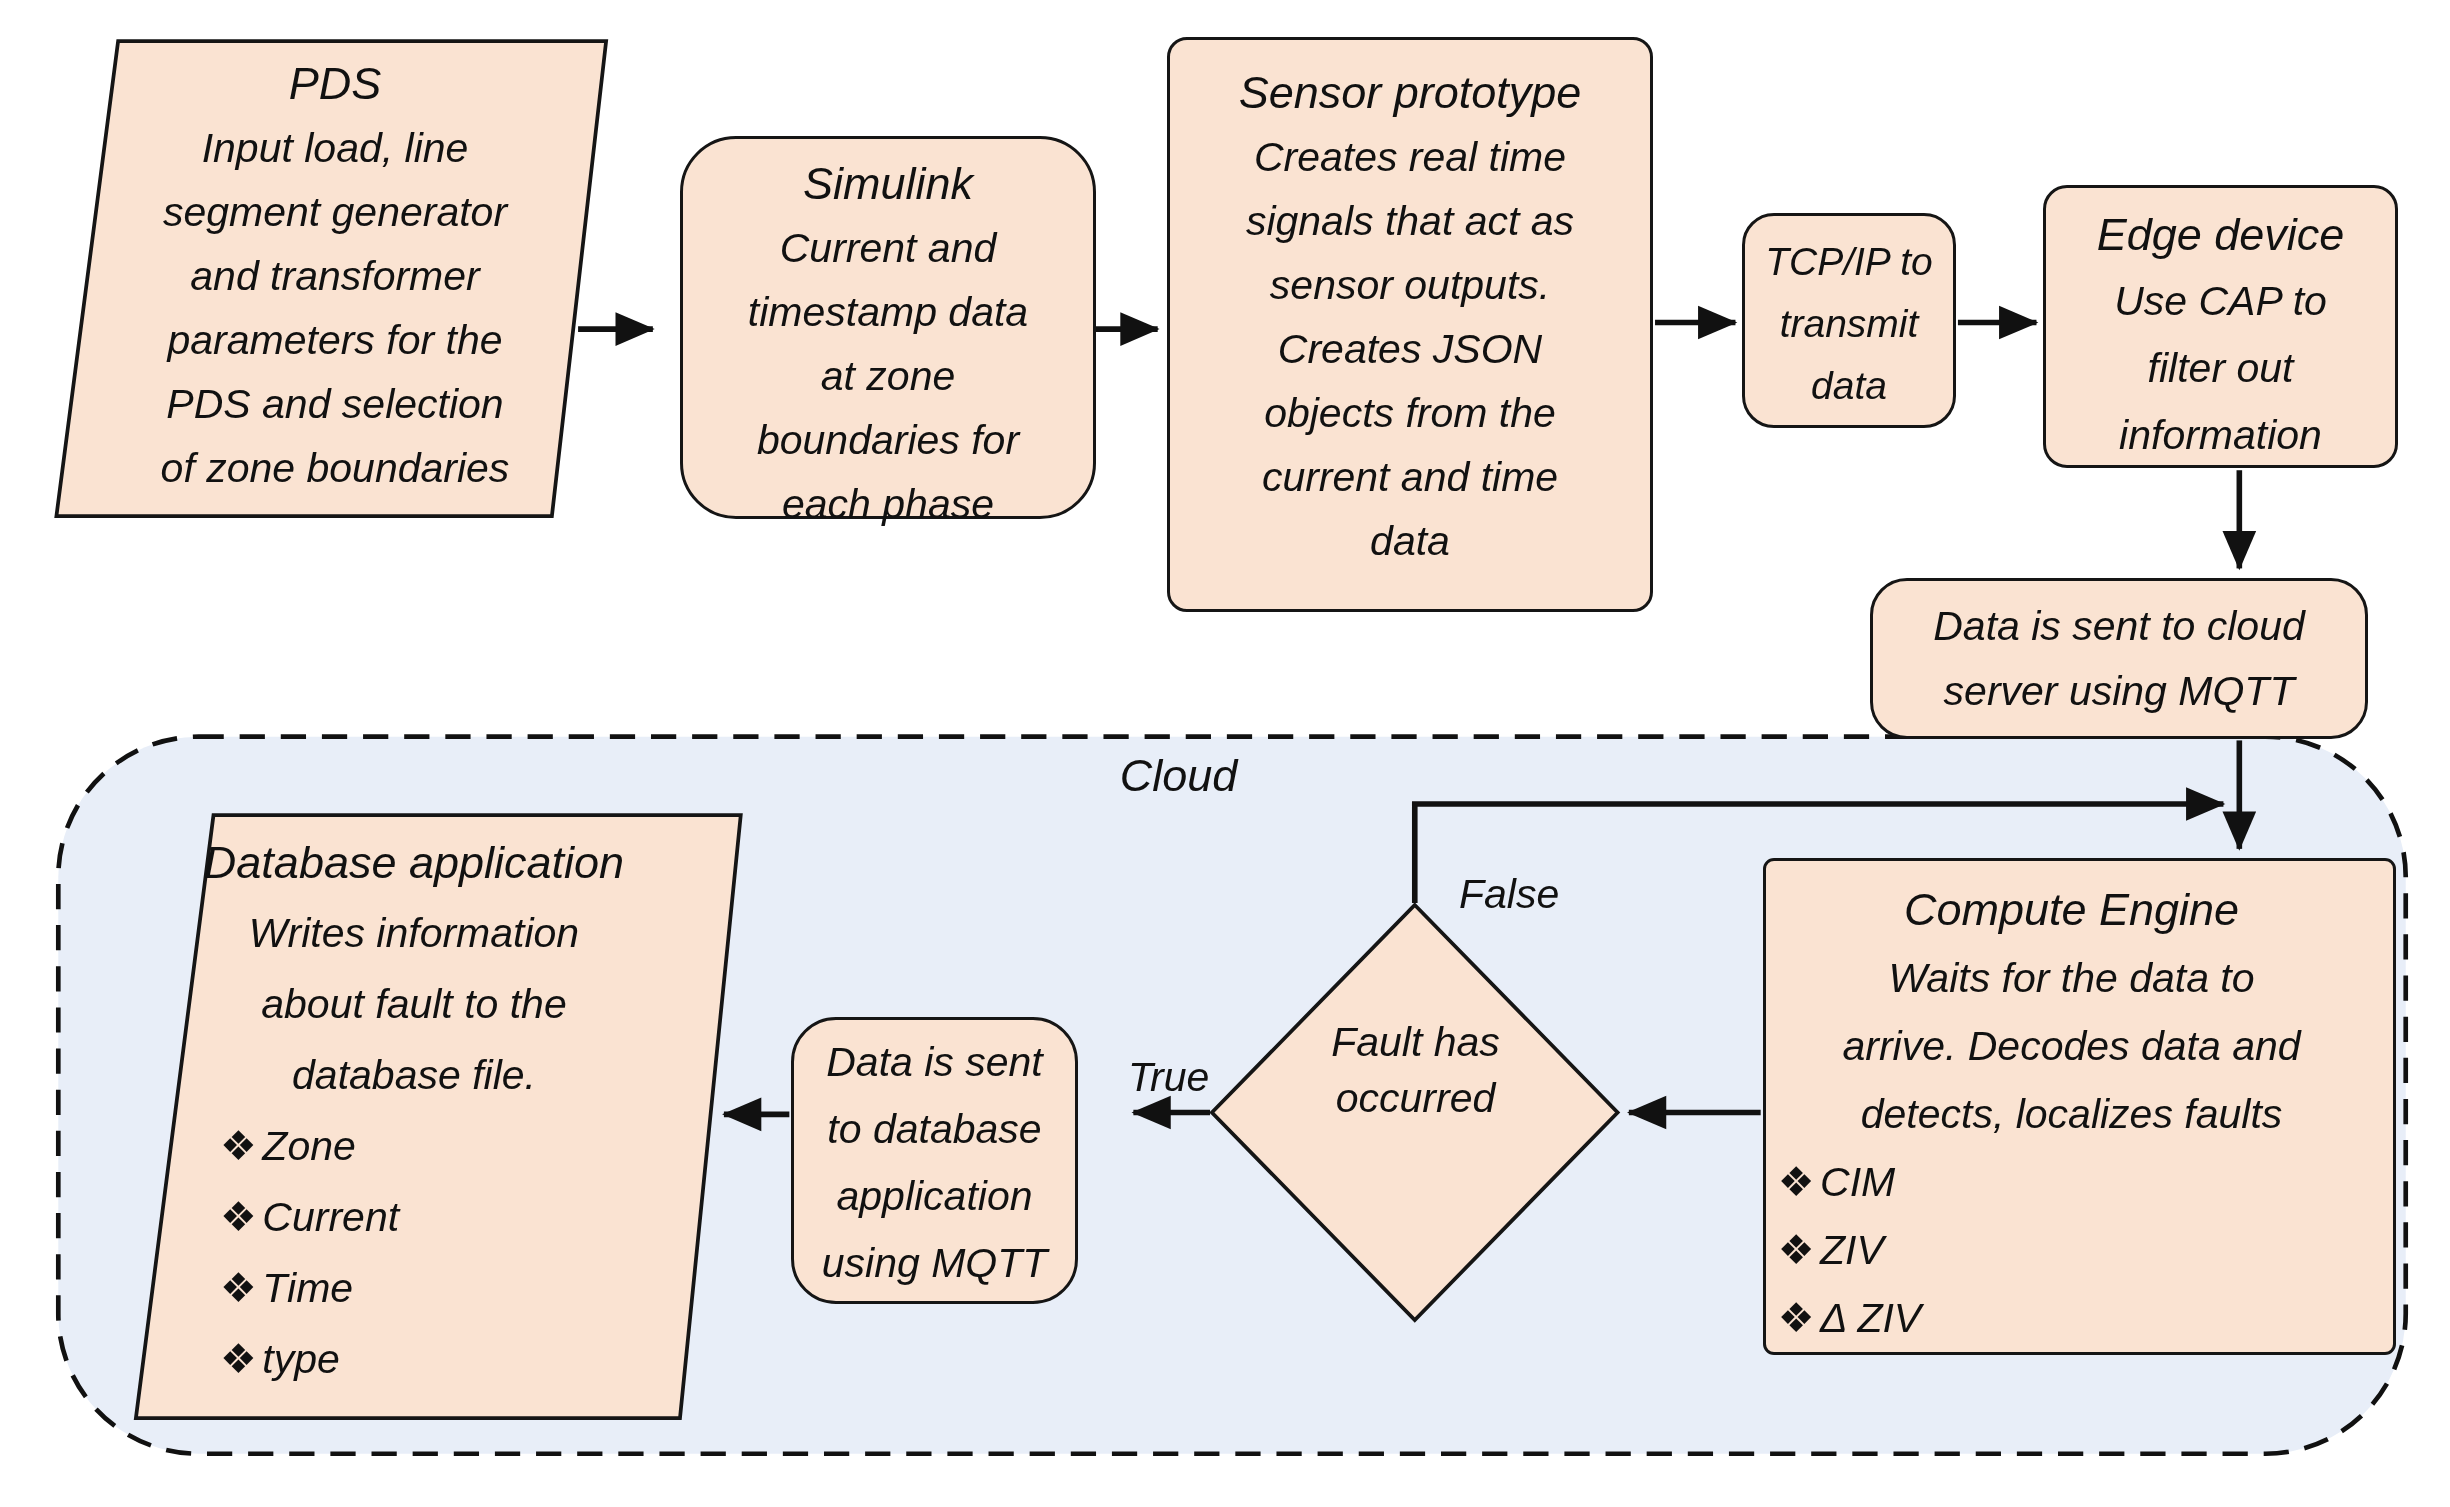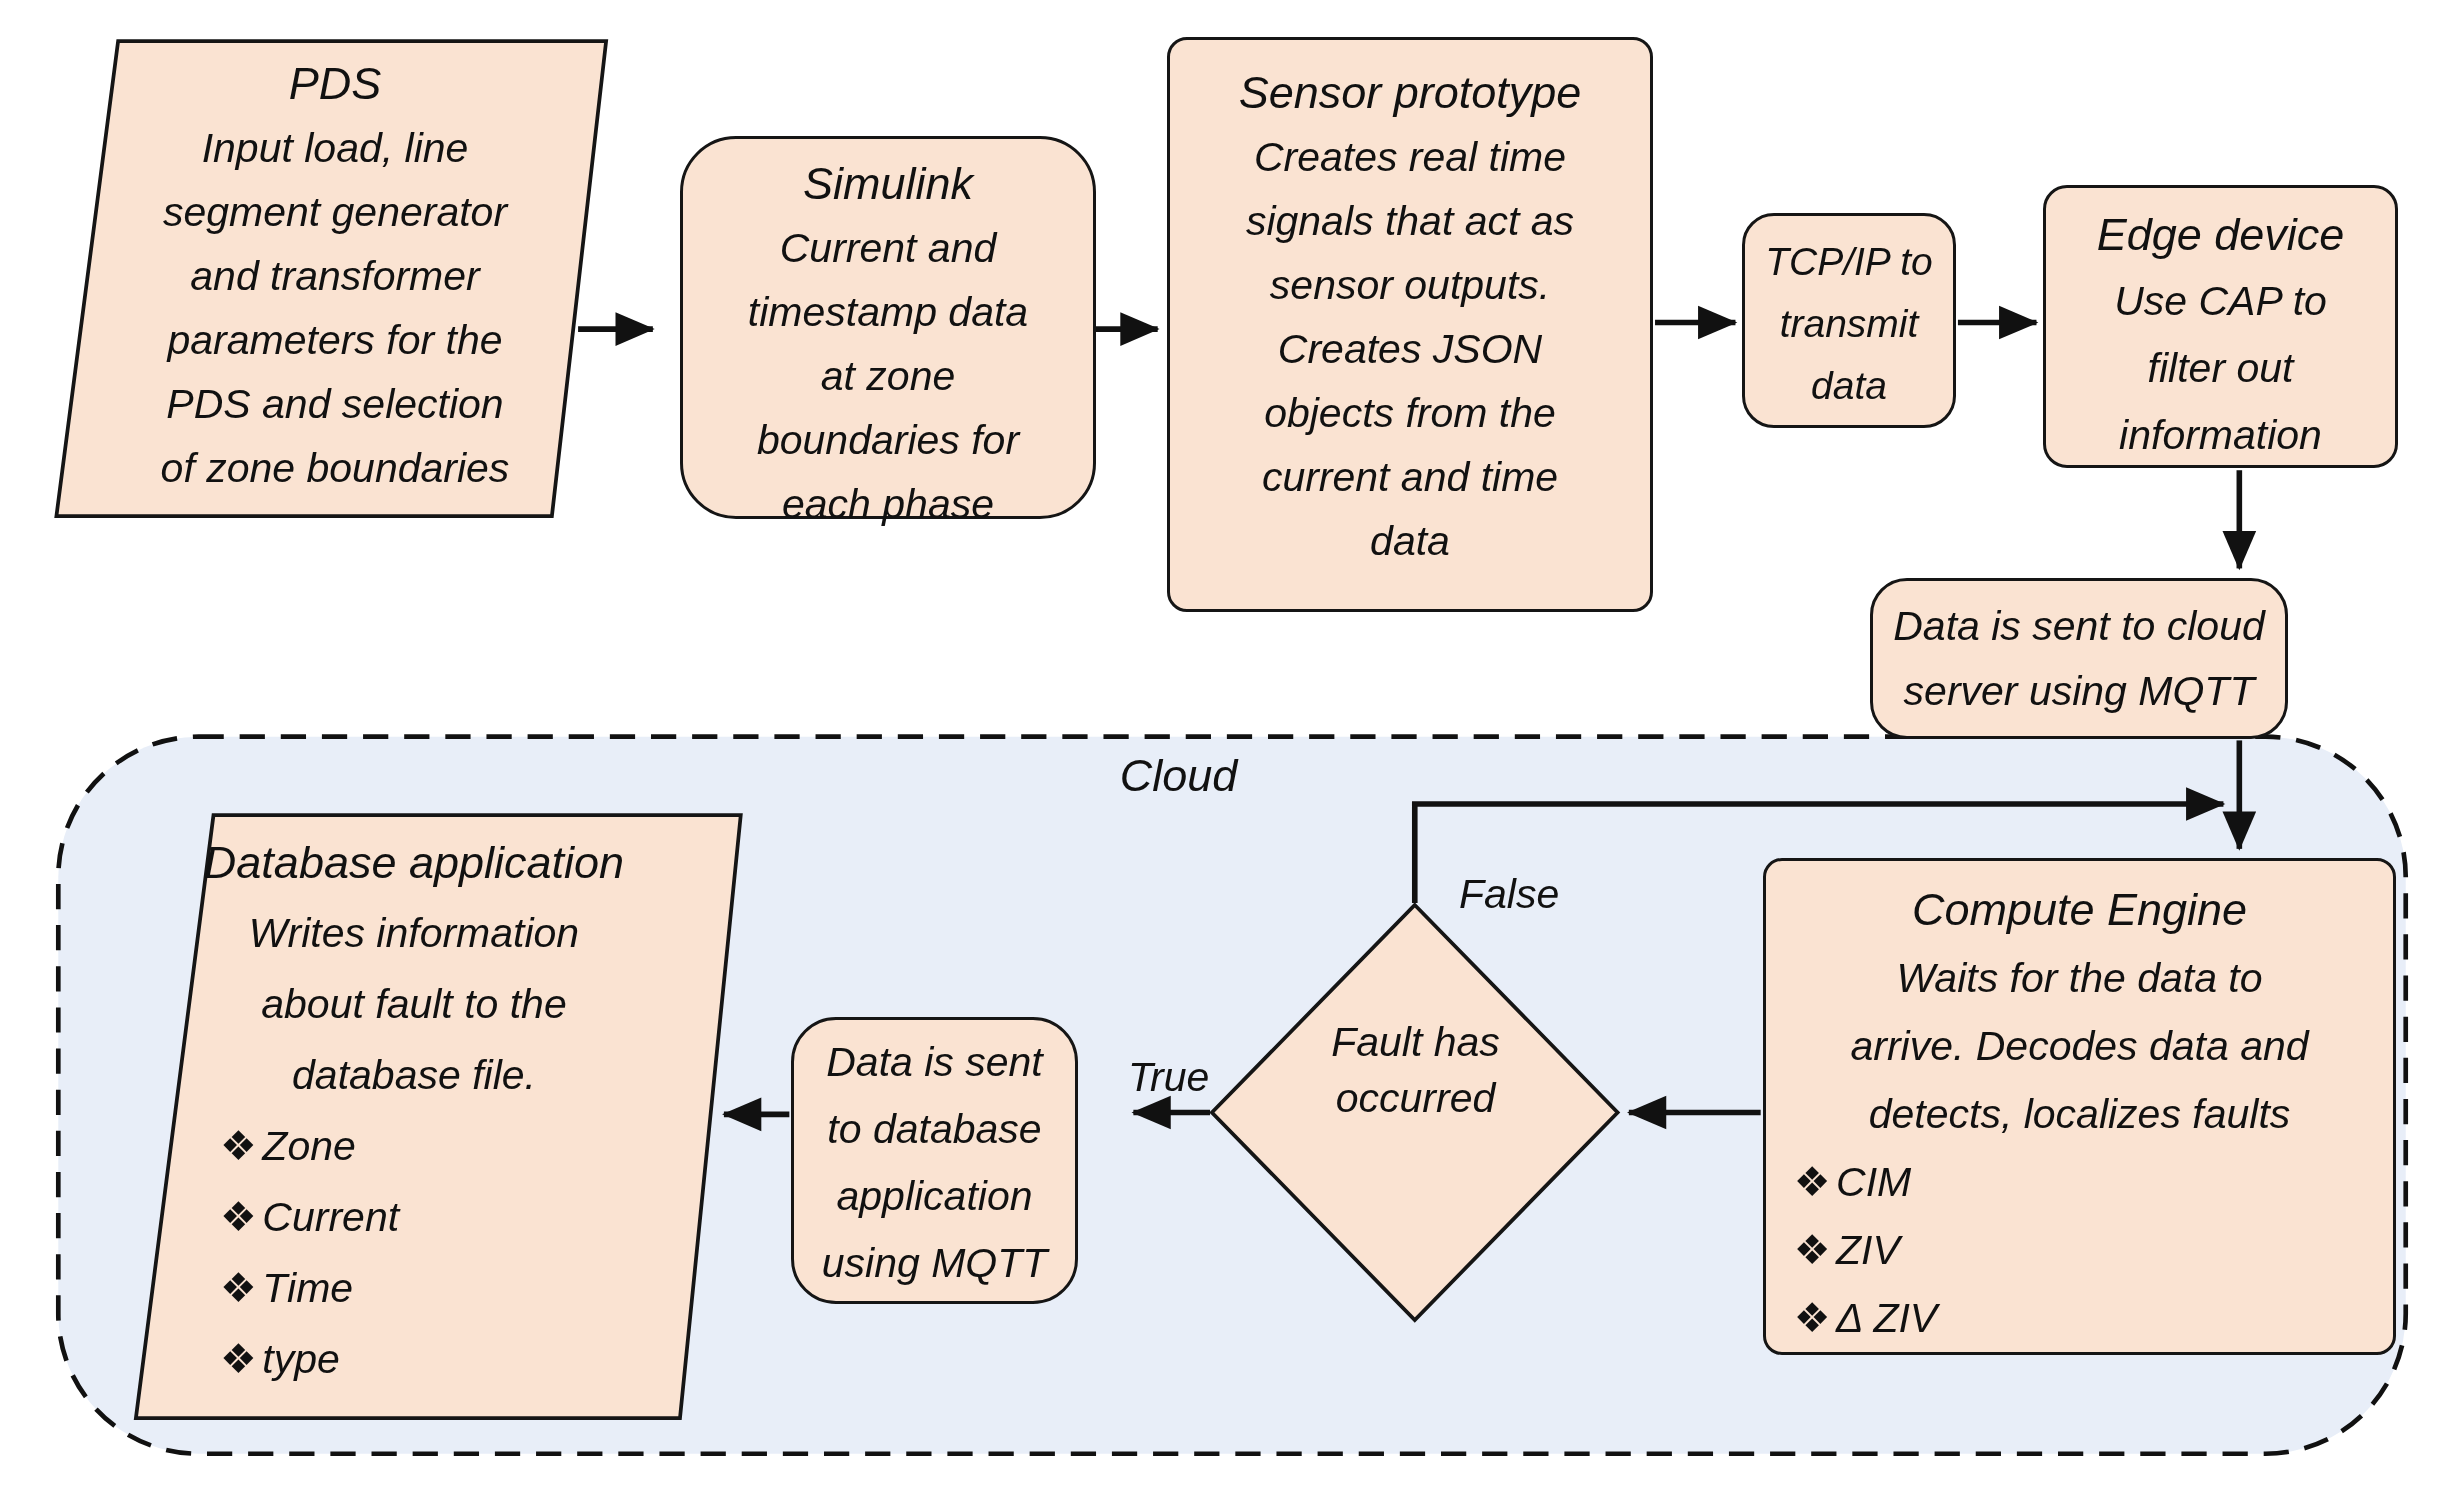--- a/index.html
+++ b/index.html
@@ -40,22 +40,22 @@
     z-index:4;
   }
   .bullets{text-align:left;}
   .bullet-row{display:flex;align-items:baseline;gap:5.6px;}
   .bullet-glyph{font-style:normal;}
 
   .n-simulink{left:664px;top:136px;width:416px;height:383px;border-radius:56px;padding-top:13px;margin-left:16px;}
   .n-sensor{left:1167px;top:37px;width:486px;height:575px;border-radius:20px;padding-top:20.6px;}
   .n-tcpip{left:1742px;top:213px;width:214px;height:215px;border-radius:32px;padding-top:15px;font-size:39px;line-height:62px;}
   .n-edge{left:2043px;top:185px;width:355px;height:283px;border-radius:24px;padding-top:13px;line-height:67px;}
-  .n-mqttcloud{left:1870px;top:578px;width:418px;height:161px;border-radius:37px;padding-top:13px;line-height:65px;}
-  .n-compute{left:1763px;top:858px;width:633px;height:497px;border-radius:19px;padding:15px 24px 0 24px;line-height:68px;}
+  .n-mqttcloud{left:1870px;top:578px;width:498px;height:161px;border-radius:37px;padding-top:13px;line-height:65px;}
+  .n-compute{left:1763px;top:858px;width:633px;height:497px;border-radius:11px;padding:15px 24px 0 8px;line-height:68px;}
   .n-compute .bullets{margin-left:3.7px;}
   .n-dbmqtt{left:791px;top:985px;width:287px;height:287px;border-radius:45px;padding-top:9.4px;line-height:67px;margin-top:32px;}
 
   .t-pds{left:99px;top:52px;width:472px;line-height:64px;}
   .t-database{left:166px;top:827px;width:496px;line-height:71px;}
   .t-database .bullets{margin-left:54px;}
   .t-decision{left:1275px;top:1014px;width:281px;line-height:56px;}
   .t-cloud{left:1010px;top:744px;width:337px;}
   .t-false{left:1459px;top:862px;width:187px;text-align:left;}
   .t-true{left:1128px;top:1045px;width:150px;text-align:left;}

